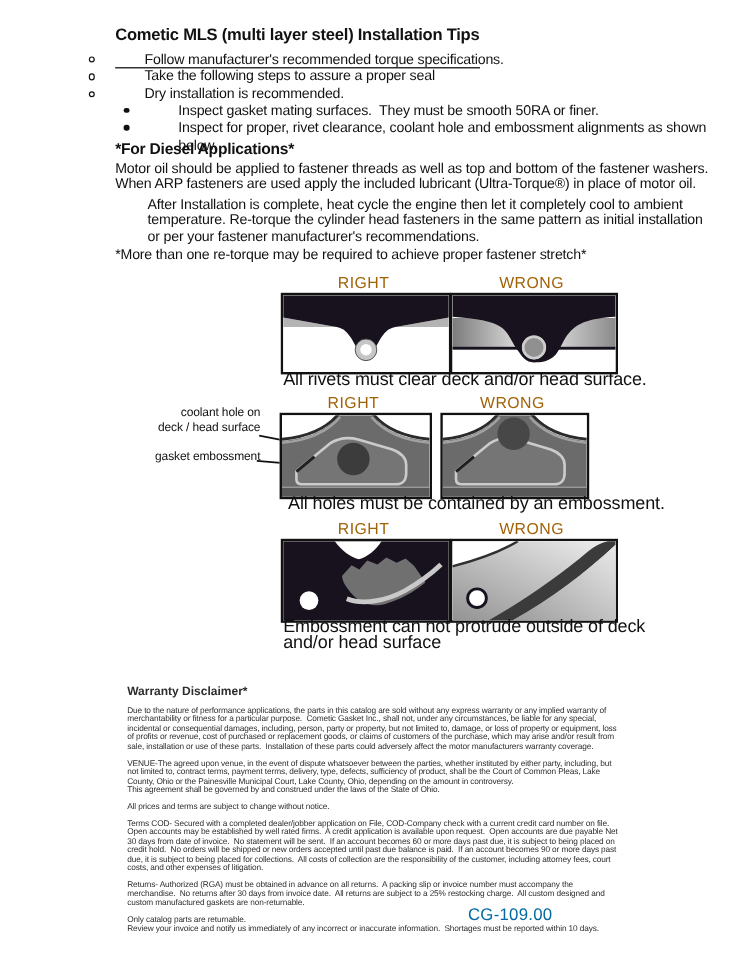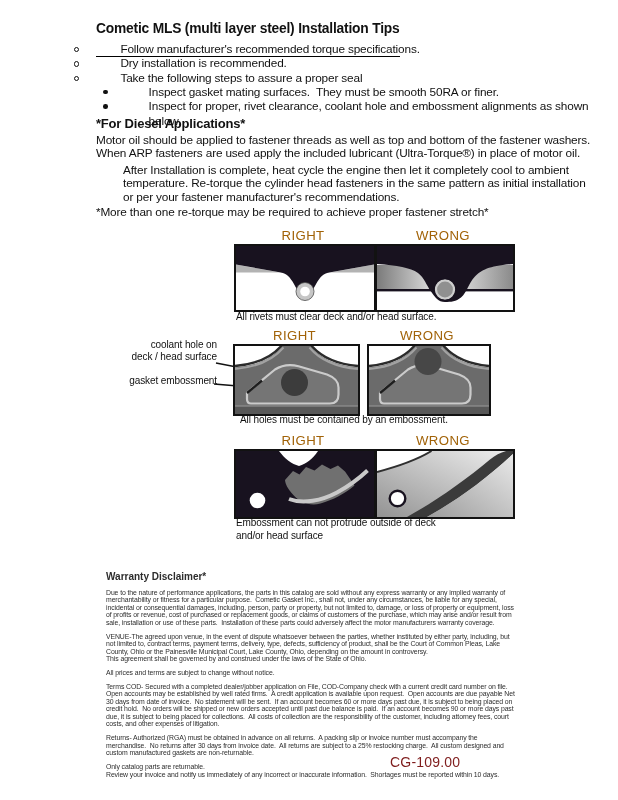--- a/index.html
+++ b/index.html
@@ -16,47 +16,47 @@
   .mk.open{border:1px solid #111;background:#fff;width:3.4px;height:3.4px;}
   .mk.fill{background:#111;width:4.6px;height:4.6px;margin-top:4.6px;}
 
   .dheading{left:96px;top:116px;font-size:13px;font-weight:bold;letter-spacing:-0.2px;}
   .bodytext{font-size:11.8px;line-height:13.4px;letter-spacing:-0.15px;}
   .p1{left:96px;top:134px;}
   .p2{left:96px;top:164px;margin-left:27px;}
   .note{left:96px;top:205px;font-size:11.8px;letter-spacing:-0.15px;}
 
   .figlabel{font-size:13.2px;letter-spacing:0.4px;color:#a16207;text-align:center;}
-  .caption{font-size:10px;letter-spacing:-0.1px;line-height:12.6px;}
+  .caption{font-size:15px;letter-spacing:-0.1px;line-height:12.6px;}
   .panel{border:2.5px solid #121212;background:#fff;line-height:0;}
   .callout{font-size:10px;line-height:11.8px;letter-spacing:-0.1px;text-align:right;}
 
   .legal{left:106px;top:571px;width:410px;color:#2d2d2d;}
   .legal h4{margin:0 0 7px 0;font-size:10px;letter-spacing:0;}
   .legal p{margin:0 0 6.5px 0;font-size:6.9px;line-height:7.45px;letter-spacing:-0.1px;}
 
-  .doccode{left:390px;top:754px;font-size:14px;letter-spacing:0.2px;color:#7f1d1d;}
+  .doccode{left:390px;top:754px;font-size:14px;letter-spacing:0.2px;color:#0369a1;}
 </style>
 </head>
 <body>
 
 <div class="abs title">Cometic MLS (multi layer steel) Installation Tips</div>
 
 <div class="abs tips">
   <div class="tiprow">
     <span class="mk open"></span>
     <span class="pre">Follow manufacturer's recommended torque specifications.</span>
   </div>
   <div class="tiprow">
     <span class="mk open"></span>
-    <span class="pre">Dry installation is recommended.</span>
+    <span class="pre">Take the following steps to assure a proper seal</span>
   </div>
   <div class="tiprow">
     <span class="mk open"></span>
-    <span class="pre">Take the following steps to assure a proper seal</span>
+    <span class="pre">Dry installation is recommended.</span>
   </div>
   <div class="tiprow sub">
     <span class="mk fill"></span>
     <span class="pre">Inspect gasket mating surfaces.  They must be smooth 50RA or finer.</span>
   </div>
   <div class="tiprow sub">
     <span class="mk fill"></span>
     <span class="pre">Inspect for proper, rivet clearance, coolant hole and embossment alignments as shown below.</span>
   </div>
 </div>

